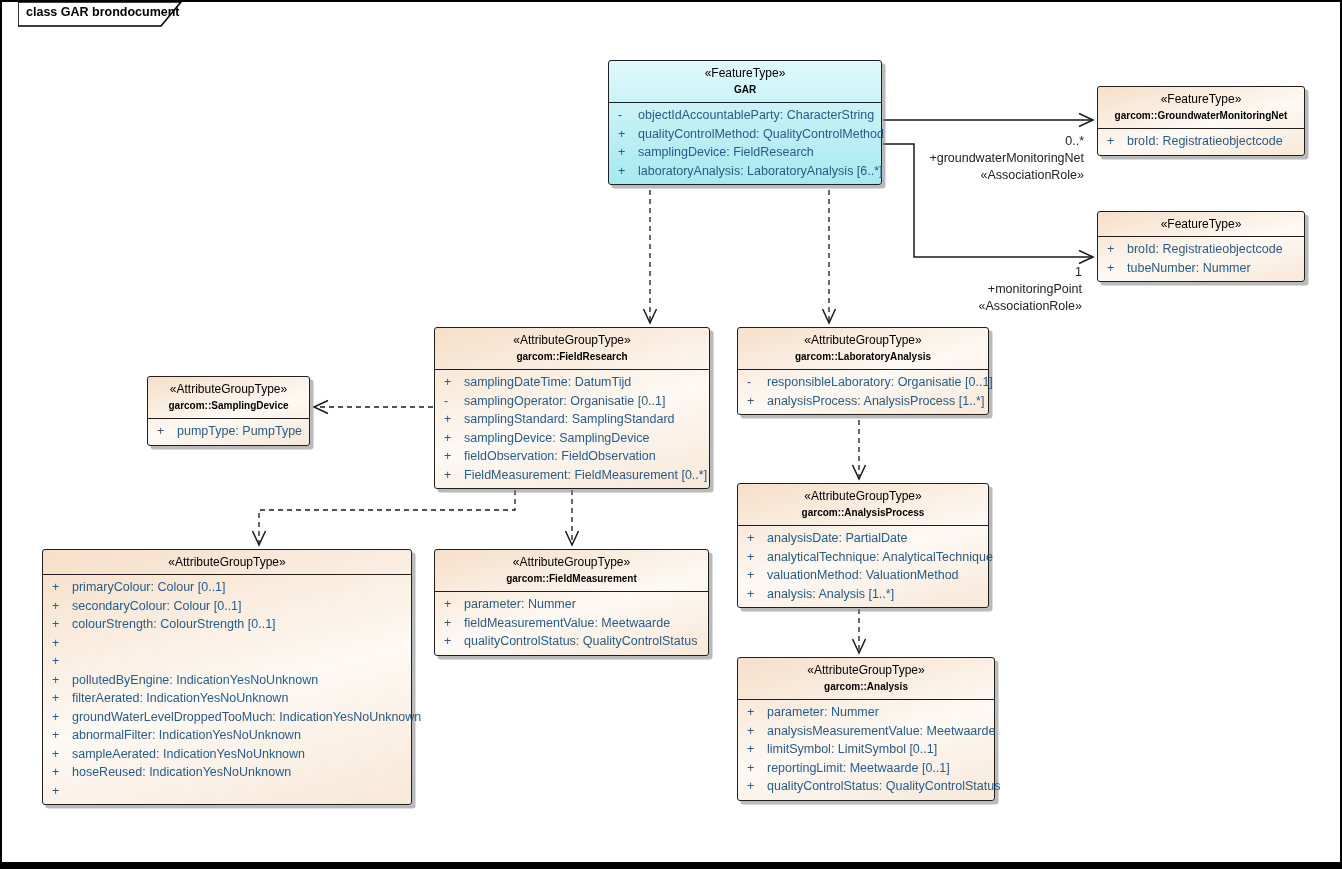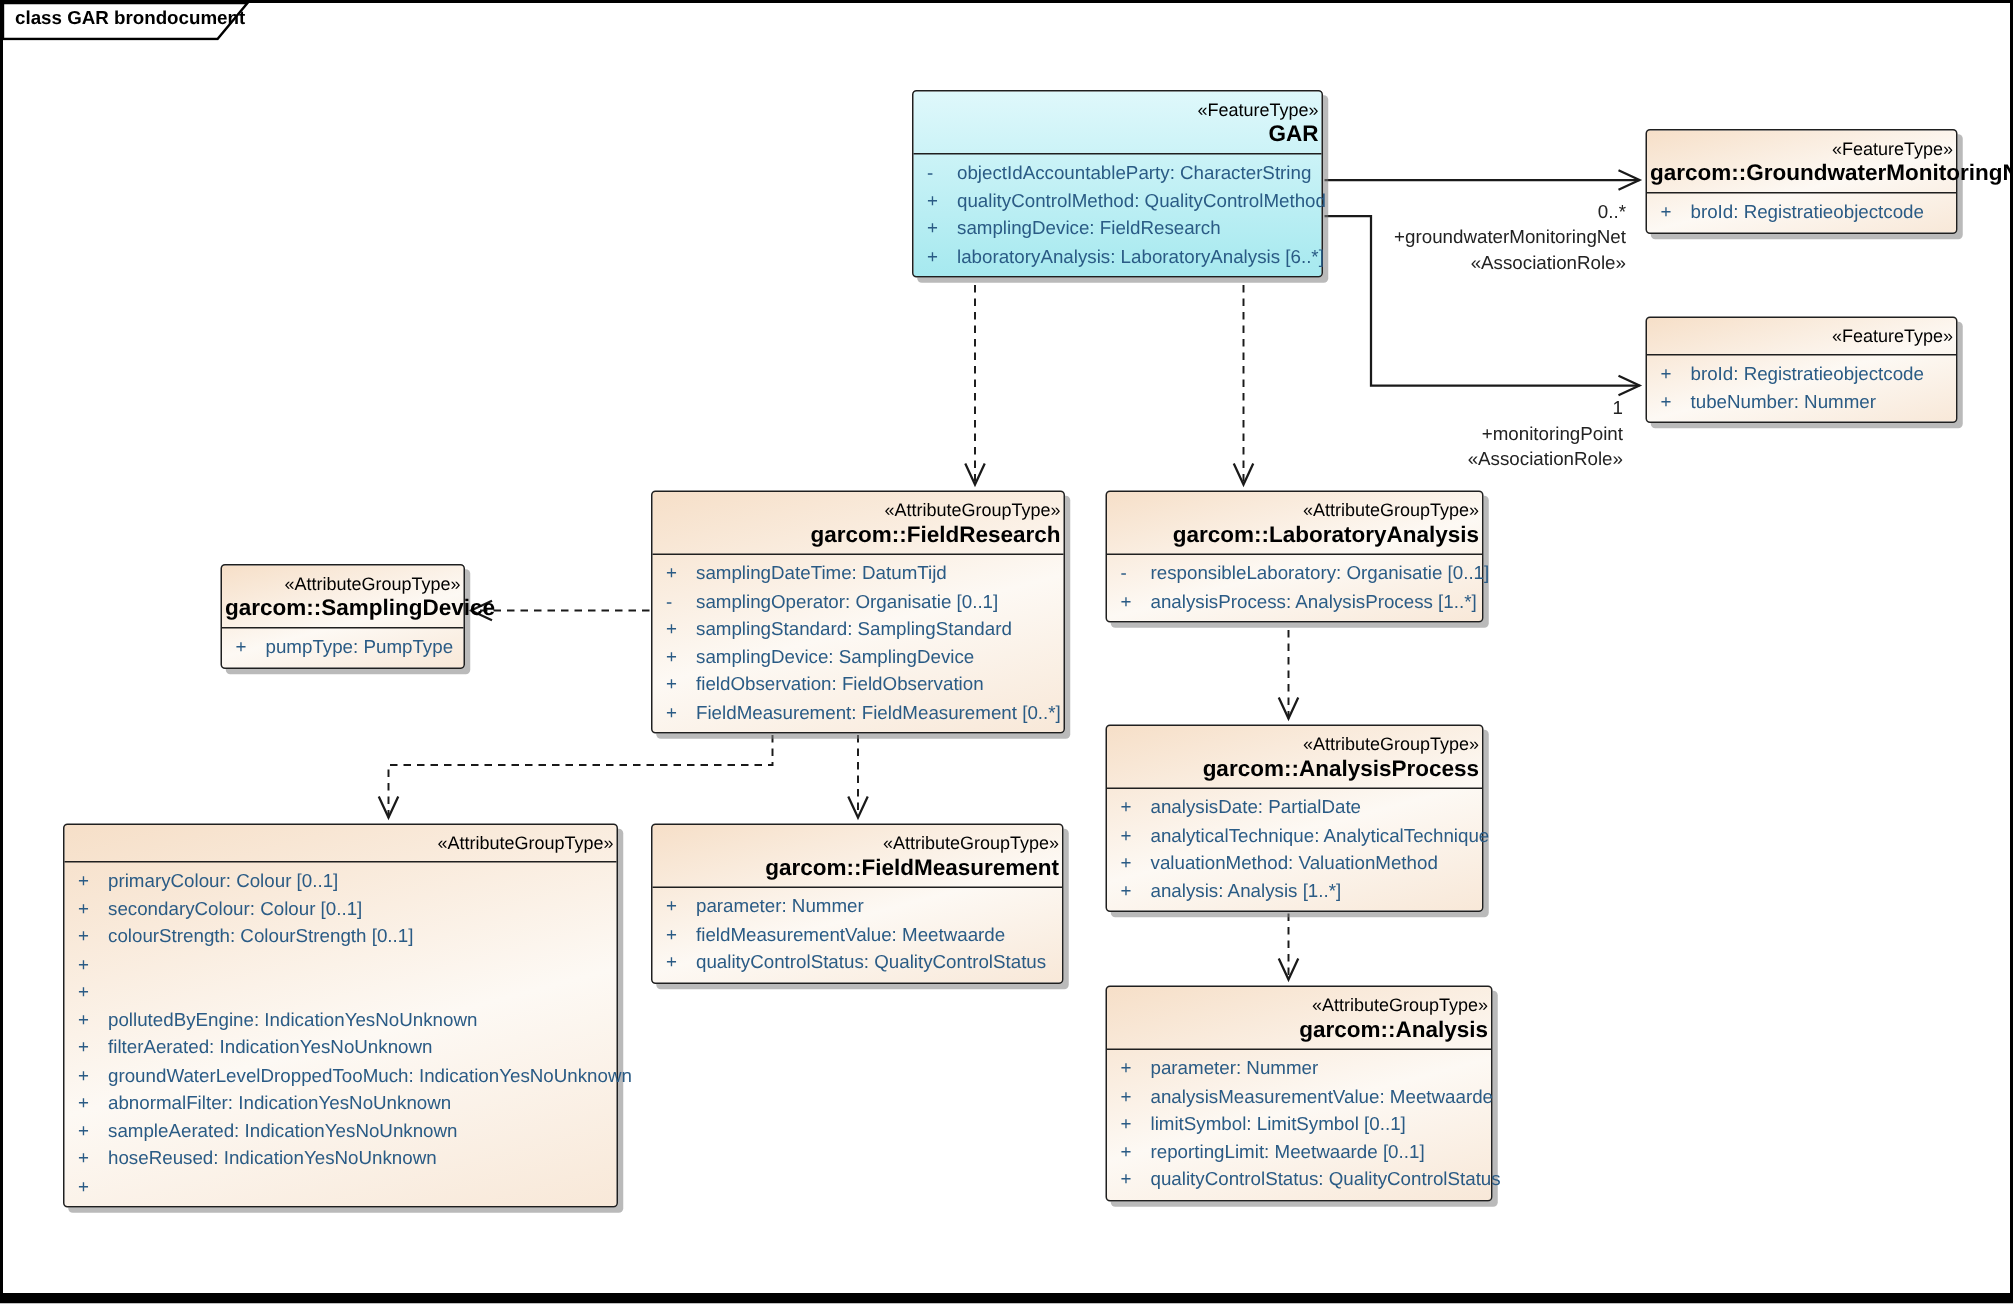--- a/index.html
+++ b/index.html
@@ -1,34 +1,34 @@
 <!DOCTYPE html>
 <html style="--c-feature_fill: #a6e9ef; --c-feature_fill_light: #dff8fb; --c-group_fill: #f6dfc8; --c-group_fill_light: #fdf9f4; --c-group_fill_mid: #f8e8d8; --c-attribute_text: #2a5b85; --c-line: #1a1a1a;"><head>
 <meta charset="utf-8">
 <style>
   html,body{margin:0;padding:0;background:#fff;}
   body{font-family:"Liberation Sans",sans-serif;}
   #canvas{position:relative;width:1342px;height:869px;background:#fff;overflow:hidden;
           border:2px solid #000;border-bottom:7px solid #000;box-sizing:border-box;}
   
-  #frame-tab{position:absolute;left:0px;top:0px;width:172px;height:25px;z-index:5;}
+  #frame-tab{position:absolute;left:16px;top:0px;width:172px;height:25px;z-index:5;}
   #frame-tab svg{position:absolute;left:0;top:0;}
   #frame-tab .tab-text{position:absolute;left:8px;top:3px;font-size:12.5px;font-weight:bold;color:#000;white-space:nowrap;}
   
   #connectors{position:absolute;left:0;top:0;width:1342px;height:869px;z-index:1;}
   #connectors path{fill:none;stroke:#1a1a1a;stroke-width:1.5;}
   #connectors path.dashed{stroke-dasharray:5 4;stroke-width:1.3;}
   
   .uml-box{position:absolute;z-index:2;border:1.5px solid #1f1f1f;border-radius:3px;
            box-shadow:3.5px 3.5px 0 rgba(130,130,130,0.55);box-sizing:border-box;}
   .uml-box.feature{background:linear-gradient(180deg,var(--c-feature_fill_light,#dff8fb) 0%,var(--c-feature_fill,#a6e9ef) 100%);}
   .uml-box.group{background:linear-gradient(165deg,var(--c-group_fill,#f6dfc8) 0%,var(--c-group_fill_light,#fdf9f4) 55%,var(--c-group_fill_mid,#f8e8d8) 100%);}
-  .box-header{border-bottom:1.5px solid #1f1f1f;text-align:right;padding:5px 2px 4px 2px;}
+  .box-header{border-bottom:1.5px solid #1f1f1f;text-align:center;padding:5px 2px 4px 2px;}
   .stereotype{font-size:12px;line-height:15px;color:#000;}
-  .class-name{font-size:15px;line-height:17px;font-weight:bold;color:#000;}
+  .class-name{font-size:10px;line-height:17px;font-weight:bold;color:#000;}
   .box-attrs{padding:3px 2px 4px 0;}
   .attr-row{display:flex;line-height:18.5px;white-space:nowrap;}
   .attr-vis{flex:0 0 20px;padding-left:9px;color:var(--c-attribute_text,#2a5b85);font-size:12.5px;}
   .attr-text{color:var(--c-attribute_text,#2a5b85);font-size:12.5px;}
   
   .conn-labels{position:absolute;z-index:3;text-align:right;font-size:12.5px;color:#222;line-height:17px;white-space:nowrap;}
 </style>
 </head>
 <body>
 

